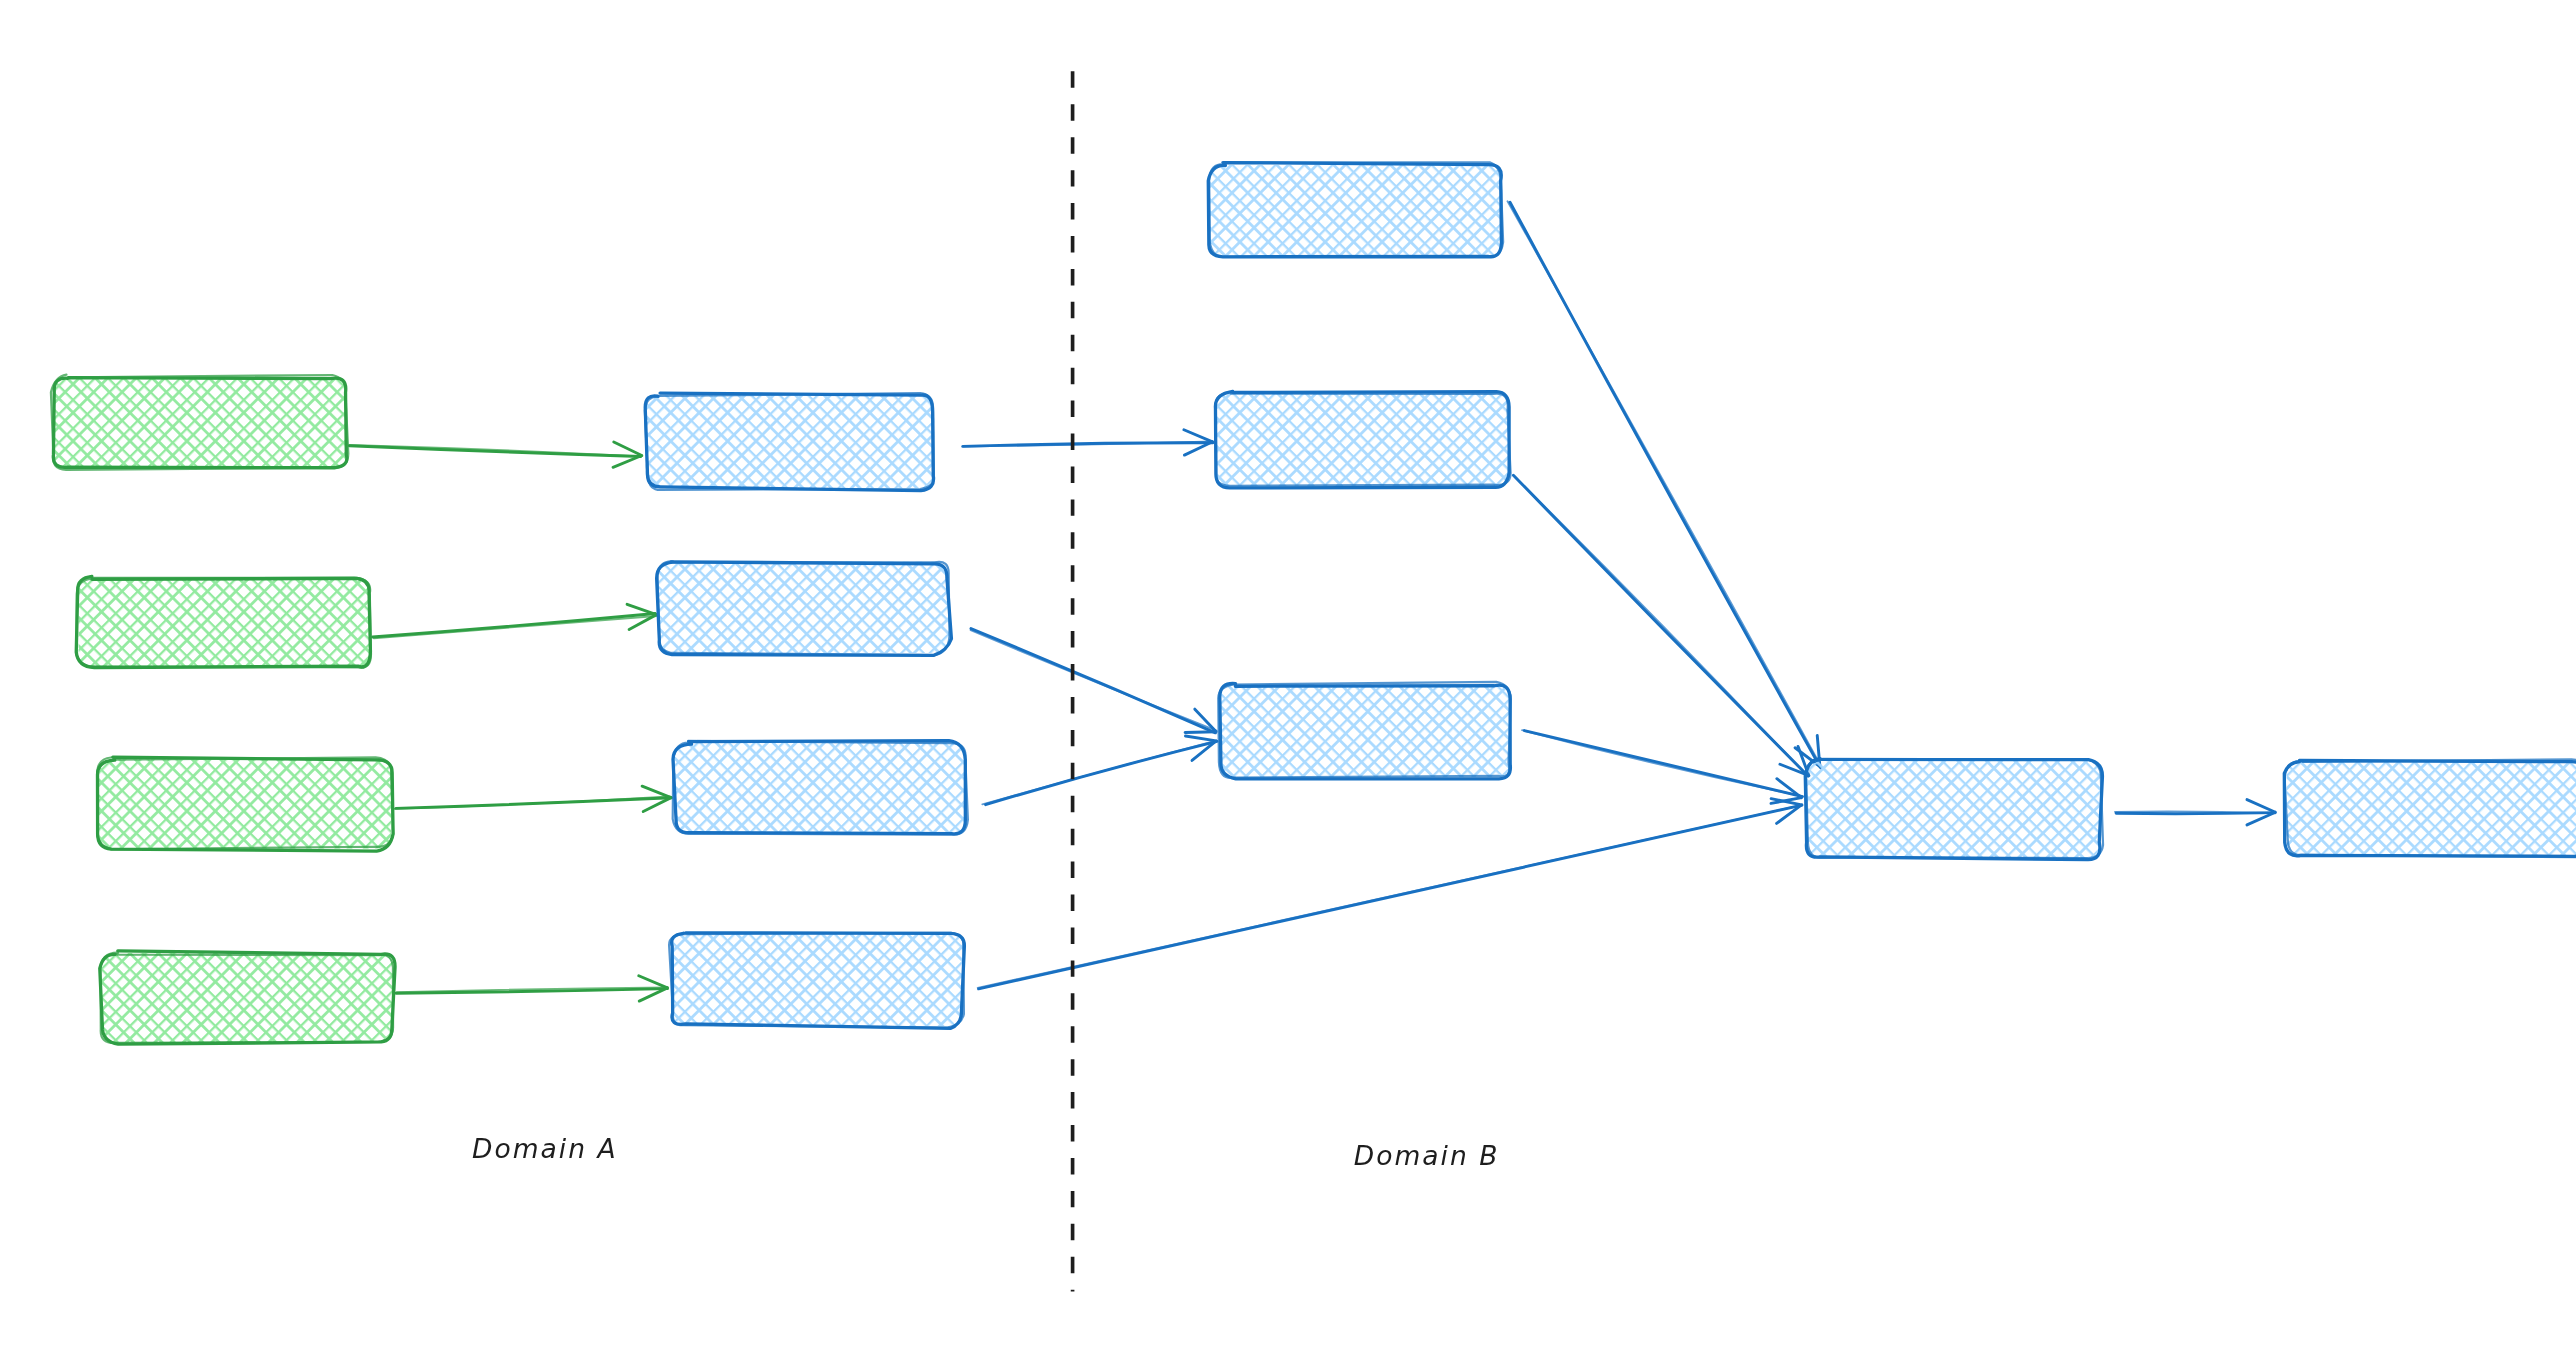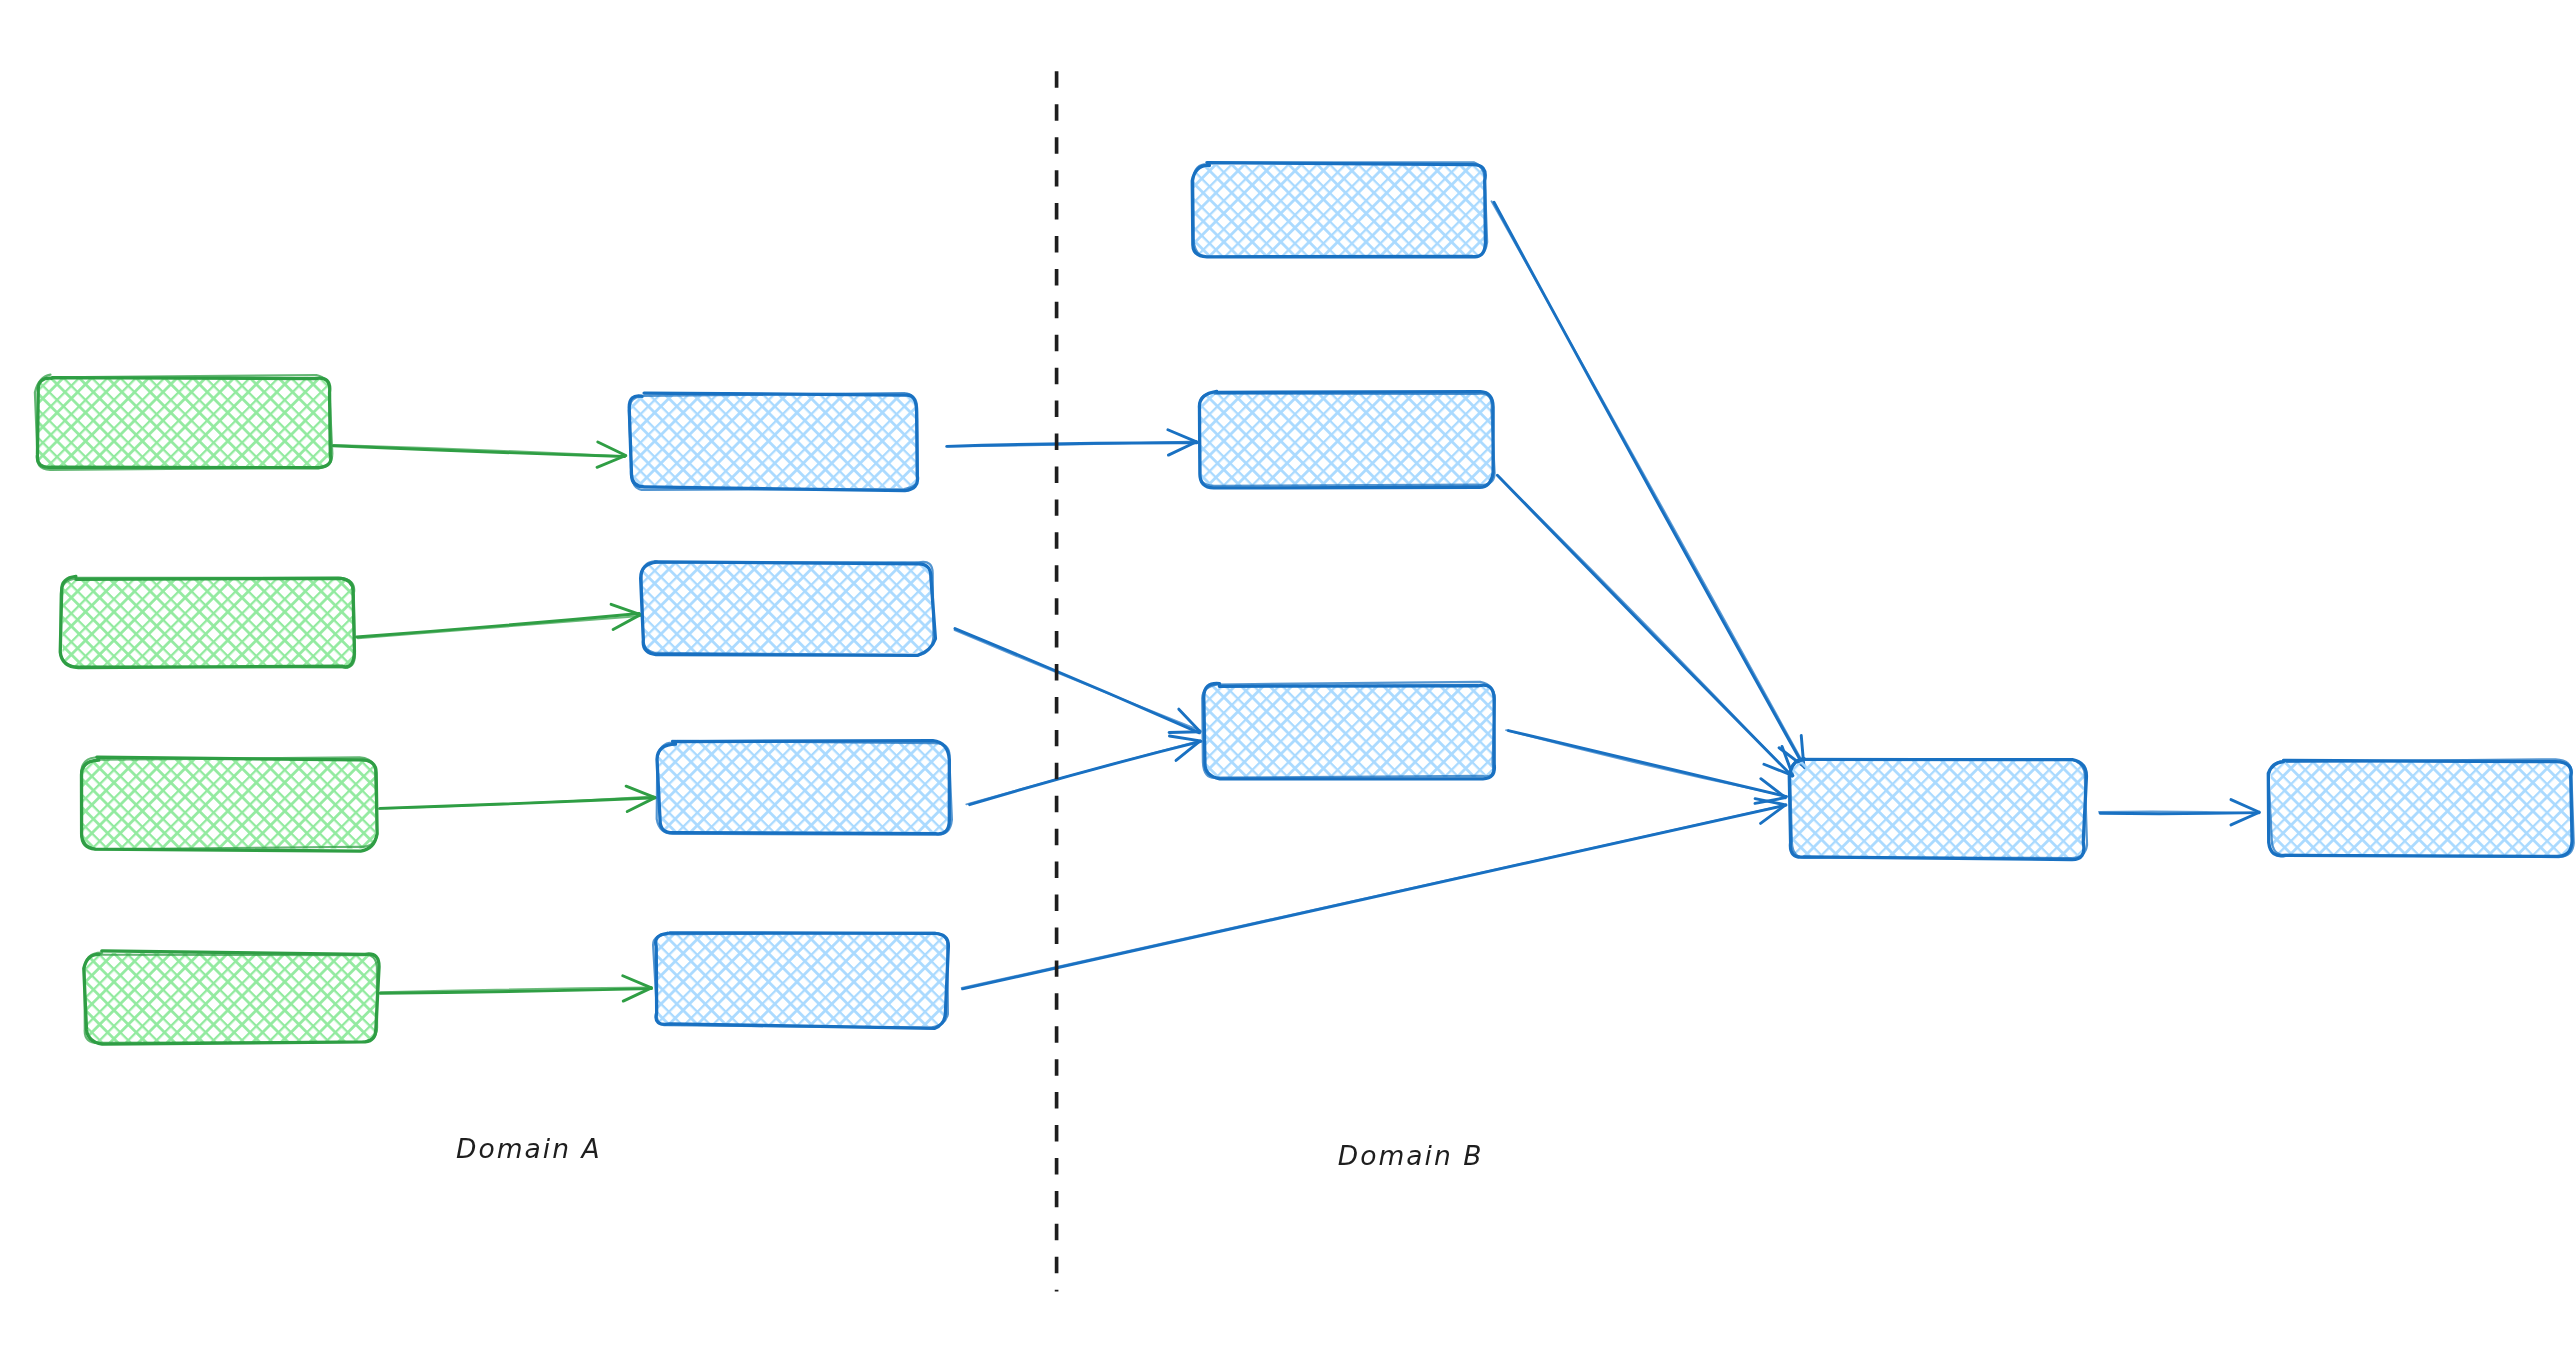--- a/index.html
+++ b/index.html
@@ -9,21 +9,21 @@
   }
   body {
     width: 2576px;
     height: 1372px;
     position: relative;
     overflow: hidden;
     font-family: "DejaVu Sans", sans-serif;
   }
   #canvas-root {
     position: absolute;
-    top: 0; left: 0;
+    top: 0; left: 16px;
     width: 2560px;
     height: 1372px;
   }
   svg.diagram {
     display: block;
     width: 2576px;
     height: 1372px;
   }
   .divider-line {
     stroke: #1e1e1e;

